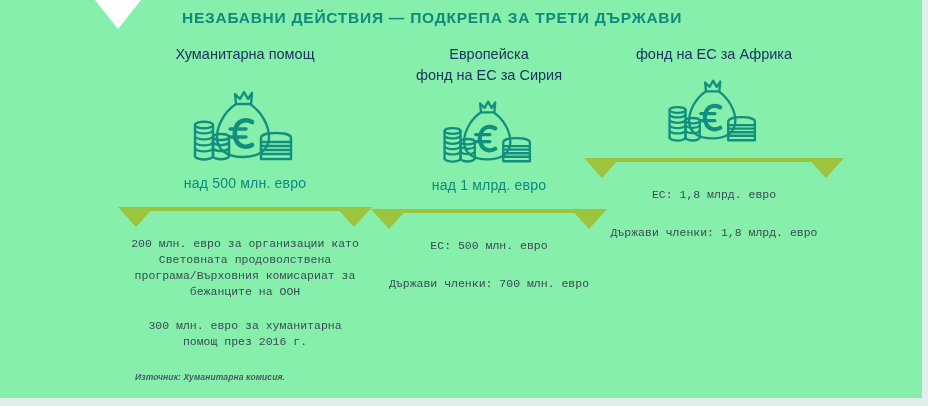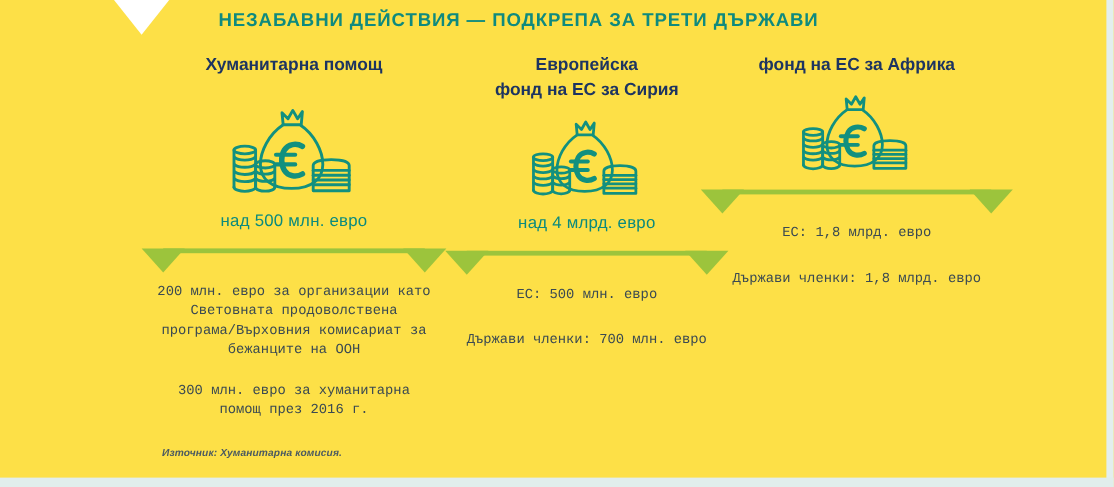--- a/index.html
+++ b/index.html
@@ -15,21 +15,21 @@
     position: relative;
   }
 
   
   #infographic {
     position: absolute;
     left: 0;
     top: 0;
     width: 928px;
     height: 406px;
-    background: #fde047;
+    background: #86efac;
   }
   .edge-strip {
     position: absolute;
     top: 0;
     right: 0;
     width: 6px;
     height: 406px;
     background: #e3efee;
   }
   .bottom-strip {
@@ -80,21 +80,21 @@
     top: 0;
     text-align: center;
   }
   .col-0 { left: 122px; width: 246px; }
   .col-1 { left: 375px; width: 228px; }
   .col-2 { left: 588px; width: 252px; }
 
   .col-heading {
     color: #1d3461;
     font-size: 14.5px;
-    font-weight: bold;
+    font-weight: normal;
     line-height: 21px;
     margin: 0;
     padding: 0;
   }
 
   
   .icon-wrap {
     display: flex;
     justify-content: center;
     align-items: flex-end;
@@ -263,21 +263,21 @@
           <path d="M22.4 57 C24 58.4 27 59.1 30 59.1 C33 59.1 36 58.4 37.6 57"></path>
           <path d="M22.4 63 C24 64.4 27 65.1 30 65.1 C33 65.1 36 64.4 37.6 63"></path>
           <path d="M70 52 C70 49 76 47 85 47 C94 47 100 49 100 52 L100 73 L70 73 Z"></path>
           <path d="M70 56 L100 56"></path>
           <path d="M70 60 L100 60"></path>
           <path d="M70 64 L100 64"></path>
           <path d="M70 68 L100 68"></path>
         </svg>
       </div>
 
-      <div class="figure-line">над 4 млрд. евро</div>
+      <div class="figure-line">над 1 млрд. евро</div>
 
       <div class="divider">
         <div class="bar"></div>
         <div class="tip tip-left"></div>
         <div class="tip tip-right"></div>
       </div>
 
       <div class="notes">
         <p class="note">ЕС: 500 млн. евро</p>
         <p class="note">Държави членки: 700 млн. евро</p>

